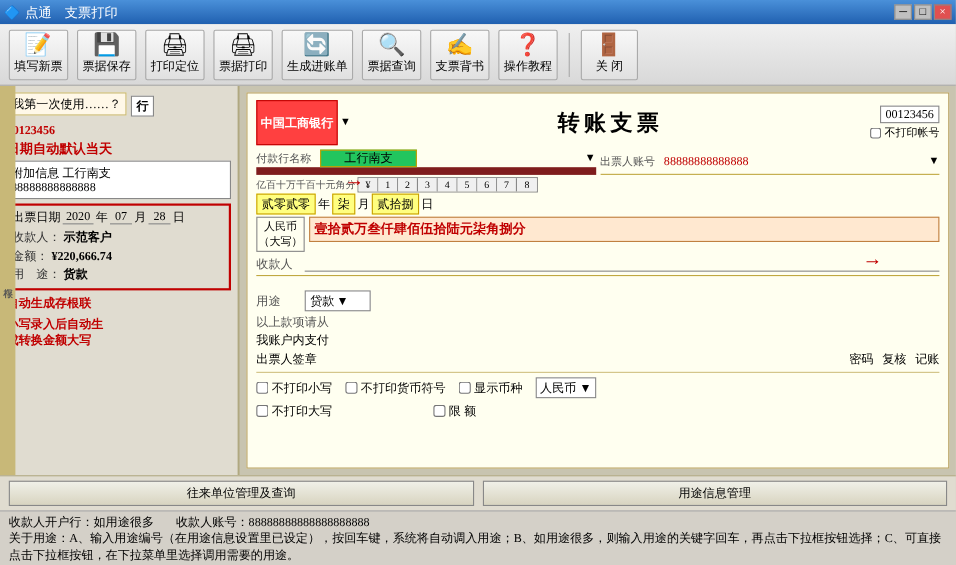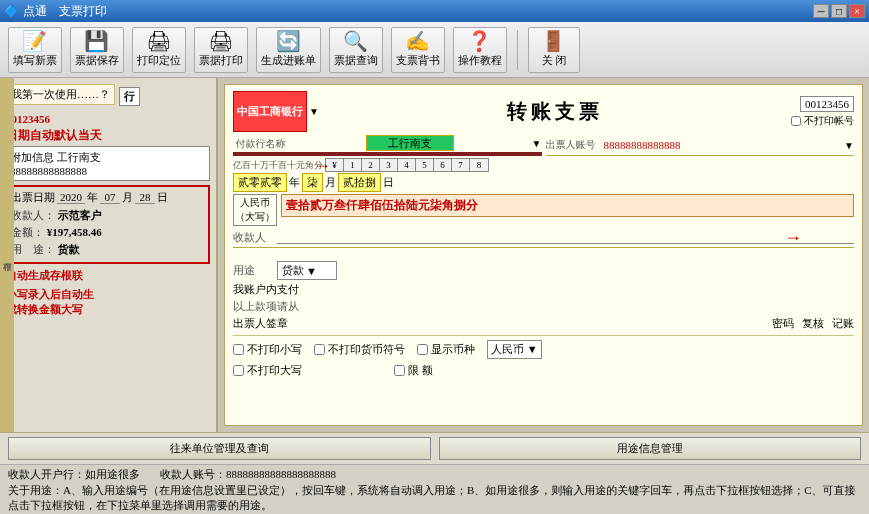--- a/index.html
+++ b/index.html
@@ -303,21 +303,21 @@
           <span>月</span>
           <span style="border-bottom:1px solid #888; min-width:20px; text-align:center;">28</span>
           <span>日</span>
         </div>
         <div class="left-field" style="margin-top:3px;">
           <span class="left-label">收款人：</span>
           <span class="left-value">示范客户</span>
         </div>
         <div class="left-field">
           <span class="left-label">金额：</span>
-          <span class="left-value">¥197,458.46</span>
+          <span class="left-value">¥220,666.74</span>
         </div>
         <div class="left-field">
           <span class="left-label">用　途：</span>
           <span class="left-value">货款</span>
         </div>
       </div>
 
       <div class="auto-generate-label">自动生成存根联</div>
 
       <div style="color:#c00000; font-weight:bold; font-size:11px; margin-top:4px;">
@@ -349,21 +349,21 @@
             <div style="display:flex; flex-direction:column; align-items:flex-end; gap:2px;">
               <div class="check-num-box">00123456</div>
               <div style="display:flex; align-items:center; gap:3px; font-size:10px;">
                 <input type="checkbox" style="width: 10px; height: 10px;">
                 <span>不打印帐号</span>
               </div>
             </div>
           </div>
 
           <div style="display:grid; grid-template-columns:1fr 1fr; gap:4px; margin-bottom:2px;">
-            <div style="display:flex; align-items:center; gap:3px; border-bottom:4px solid #7f1d1d; padding:1px 0;text-align:center;">
+            <div style="display:flex; align-items:center; gap:3px; border-bottom:7px solid #7f1d1d; padding:1px 0;">
               <span style="font-size:10px; color:#555; min-width:55px;">付款行名称</span>
               <span style="flex:1; font-size:11px;">
                 <span class="acct-field-yellow">工行南支</span>
               </span>
               <span style="font-size:10px;">▼</span>
             </div>
             <div style="display:flex; align-items:center; gap:3px; border-bottom:1px solid #c0a840; padding:1px 0;">
               <span style="font-size:10px; color:#555; min-width:55px;">出票人账号</span>
               <span style="flex:1; font-size:11px; color:#c00000;">88888888888888</span>
               <span style="font-size:10px;">▼</span>
@@ -417,24 +417,24 @@
           </div>
 
           <div style="display:flex; align-items:center; gap:4px; margin-bottom:2px; font-size:11px;margin-top:11px;">
             <span style="color:#555; min-width:40px;">用途</span>
             <div style="border:1px solid #888; background:#fff; padding:1px 4px; min-width:60px; display:flex; align-items:center; gap:2px;">
               <span>贷款</span>
               <span>▼</span>
             </div>
           </div>
 
-          <div style="font-size:11px; margin-bottom:2px;">我账户内支付</div>
           <div style="font-size:11px; color:#555; margin-bottom:2px;">
             <span>以上款项请从</span>
           </div>
+          <div style="font-size:11px; margin-bottom:2px;">我账户内支付</div>
 
           <div style="display:flex; justify-content:space-between; margin-bottom:4px; font-size:11px;">
             <span>出票人签章</span>
             <div style="display:flex; gap:8px;">
               <span>密码</span>
               <span>复核</span>
               <span>记账</span>
             </div>
           </div>
 

